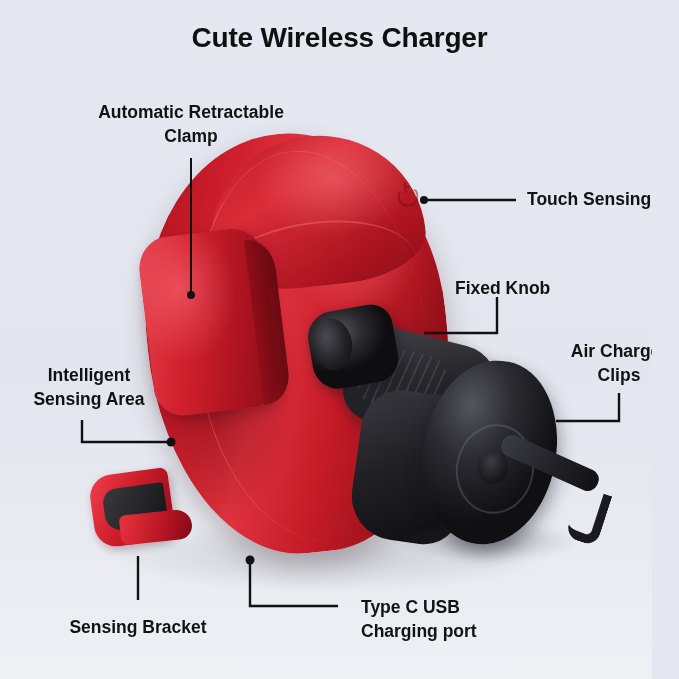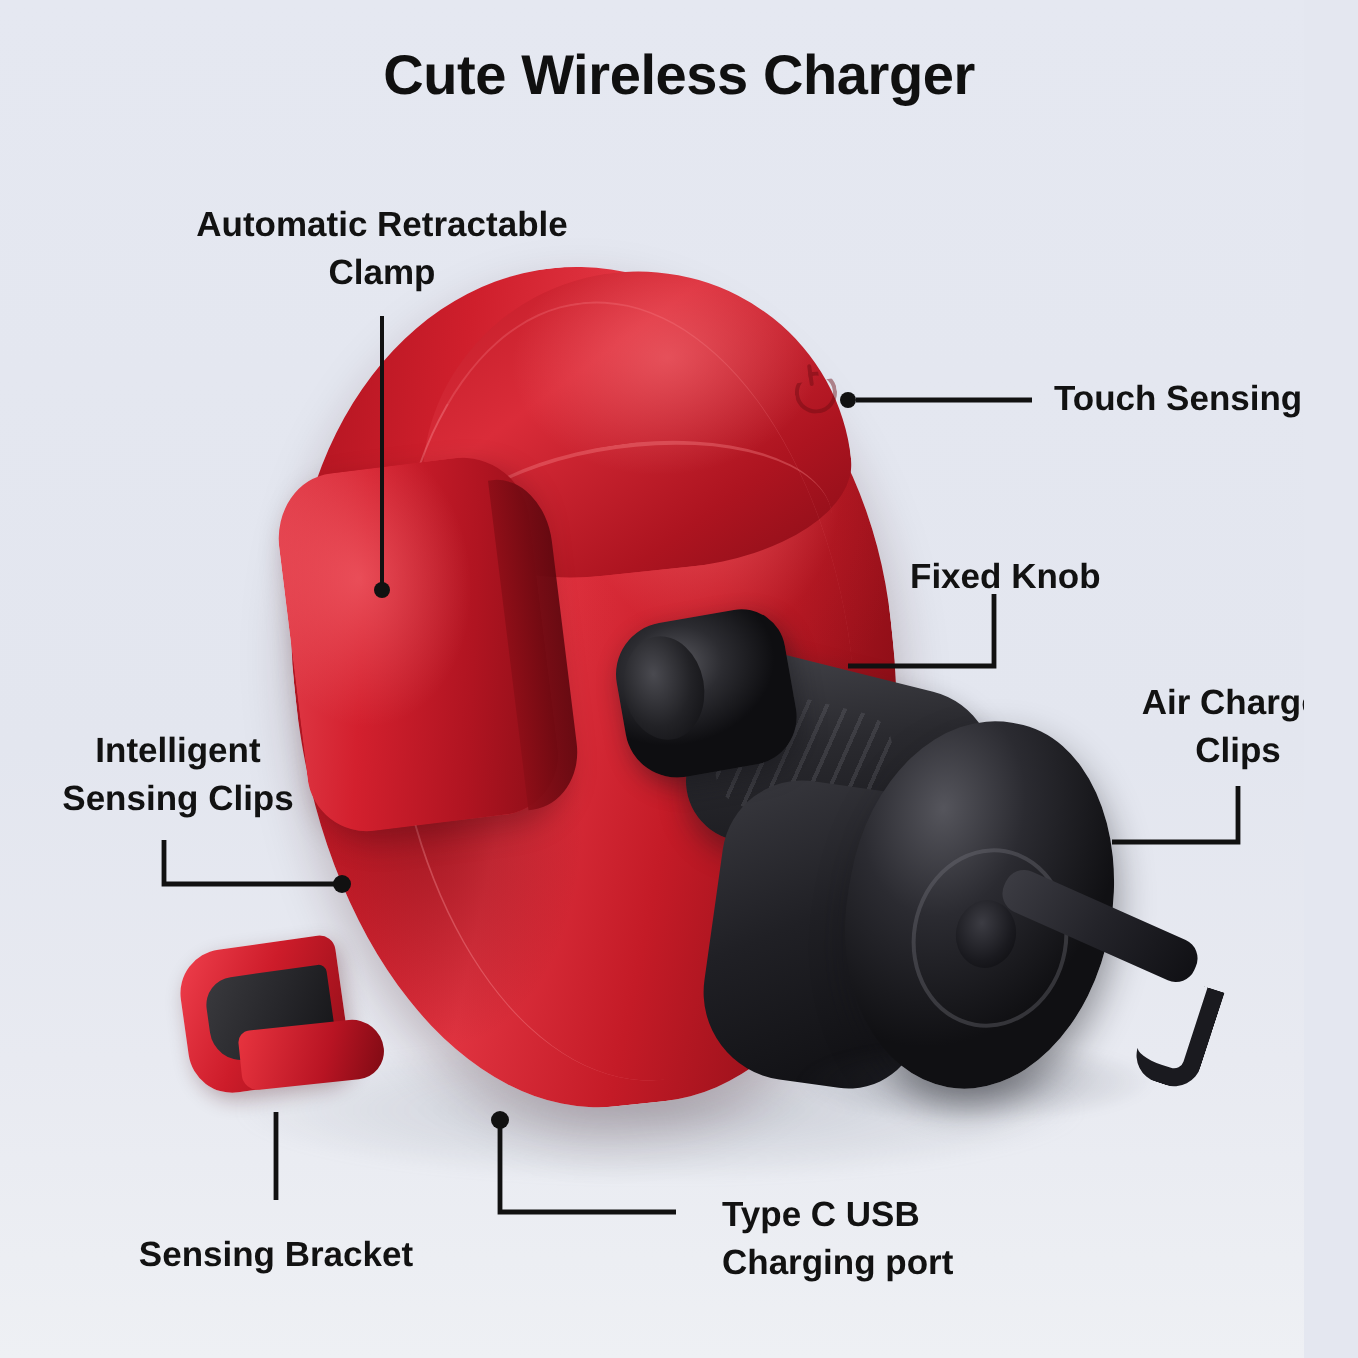--- a/index.html
+++ b/index.html
@@ -416,20 +416,20 @@
 Clamp</div>
 
   <div class="label left" style="left:527px; top:188px; width:150px;">Touch Sensing</div>
 
   <div class="label left" style="left:455px; top:277px; width:130px;">Fixed Knob</div>
 
   <div class="label center" style="left:561px; top:340px; width:116px;">Air Charger
 Clips</div>
 
   <div class="label center" style="left:14px; top:364px; width:150px;">Intelligent
-Sensing Clips</div>
+Sensing Area</div>
 
   <div class="label center" style="left:58px; top:616px; width:160px;">Sensing Bracket</div>
 
   <div class="label left" style="left:361px; top:596px; width:180px;">Type C USB
 Charging port</div>
 
 </div>
 
 </body></html>

